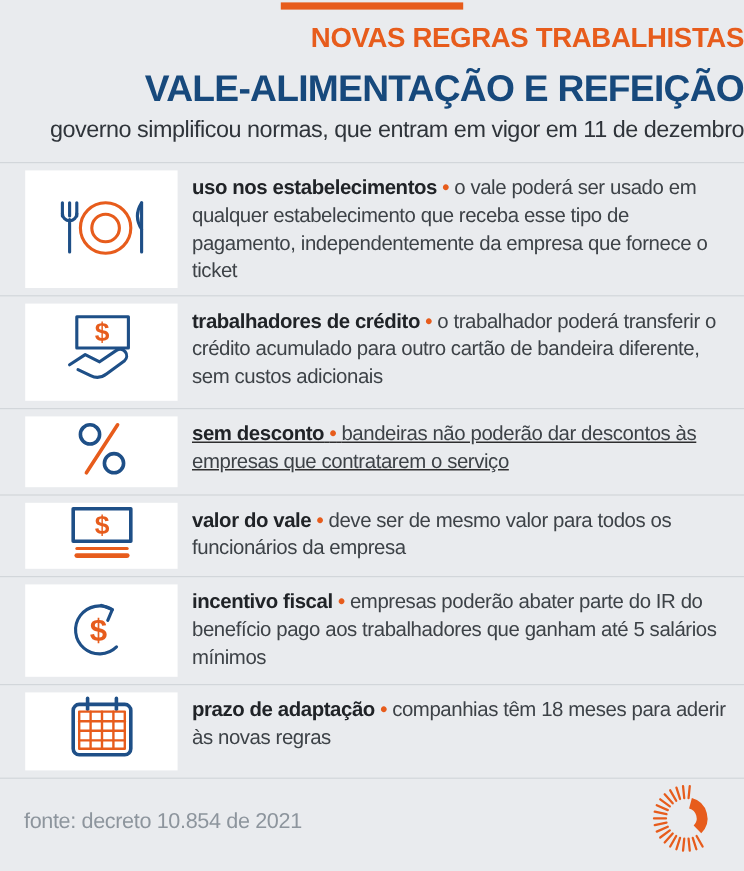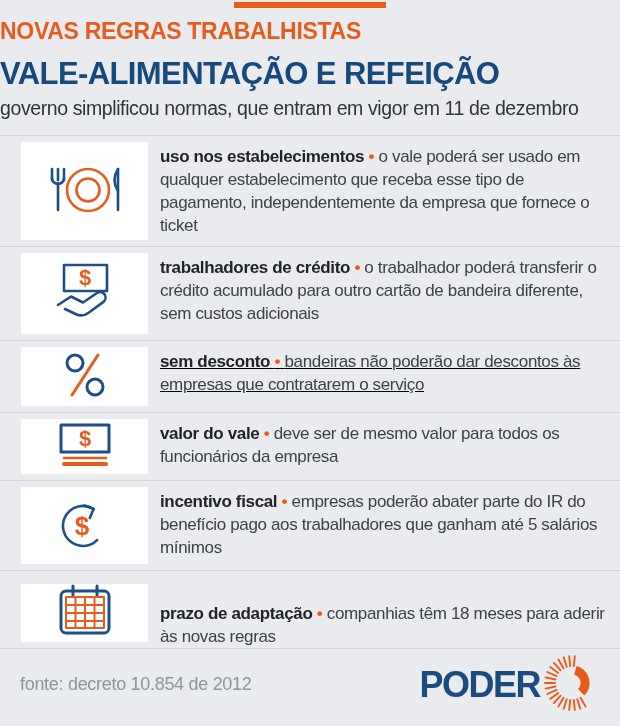--- a/index.html
+++ b/index.html
@@ -8,38 +8,38 @@
     --divider:#d2d6da; --card:#ffffff;
   }
   *{box-sizing:border-box;}
   html,body{margin:0;padding:0;}
   body{
     width:620px;height:726px;overflow:hidden;
     background:var(--bg);
     font-family:"Liberation Sans", sans-serif;
   }
   
-  .header{height:133px;text-align:left;}
+  .header{height:133px;text-align:right;}
   .topbar{width:152px;height:6px;background:var(--accent);margin:2px auto 10px auto;}
   .kicker{
     font-size:23px;font-weight:bold;color:var(--accent);
     letter-spacing:-0.3px;line-height:26px;
   }
   .title{
     font-size:31px;font-weight:bold;color:var(--navy);
     letter-spacing:-0.6px;line-height:34px;margin-top:13px;
   }
   .subtitle{
     font-size:19.5px;color:#2f343a;letter-spacing:-0.4px;
     line-height:23px;margin-top:6px;
   }
   
   .row{display:flex;border-top:1px solid var(--divider);}
   .row.r1{height:111px;} .row.r2{height:94px;} .row.r3{height:72px;text-decoration:underline;}
-  .row.r4{height:68px;}  .row.r5{height:90px;} .row.r6{height:78px;align-items:flex-end;}
+  .row.r4{height:68px;}  .row.r5{height:90px;} .row.r6{height:78px;}
   .icon-card{
     width:127px;margin:6px 0 6px 21px;background:var(--card);
     display:flex;align-items:center;justify-content:center;flex:none;
   }
   .row-text{
     width:450px;margin-left:12px;padding-top:9px;
     font-size:17px;line-height:23px;color:var(--body_text);letter-spacing:-0.35px;
   }
   .lead{font-weight:bold;color:var(--lead_text);}
   .dot{color:var(--accent);font-weight:bold;}
@@ -180,24 +180,23 @@
     </span>
   </div>
   <div class="row-text">
     <span class="lead">prazo de adaptação</span>
     <span class="dot">•</span>
     <span>companhias têm 18 meses para aderir às novas regras</span>
   </div>
 </div>
 
 <div class="footer">
-  <div class="source">fonte: decreto 10.854 de 2012</div>
+  <div class="source">fonte: decreto 10.854 de 2021</div>
   <div class="logo">
     <div class="logo-text">
-      <div class="logo-poder">PODER</div>
     </div>
     <span>
       <svg width="60" height="60" viewBox="0 0 60 60">
         <path d="M33.4 17.4 A13 13 0 0 1 39.2 39.2" fill="none" stroke="#e75c1c" stroke-width="9"></path>
         <g stroke="#e75c1c" stroke-width="1.9" stroke-linecap="round">
           <line x1="38.5" y1="44.7" x2="43.5" y2="53.4"></line>
           <line x1="35.3" y1="46.2" x2="38.3" y2="55.7"></line>
           <line x1="31.8" y1="46.9" x2="32.8" y2="56.9"></line>
           <line x1="28.2" y1="46.9" x2="27.2" y2="56.9"></line>
           <line x1="24.7" y1="46.2" x2="21.7" y2="55.7"></line>

